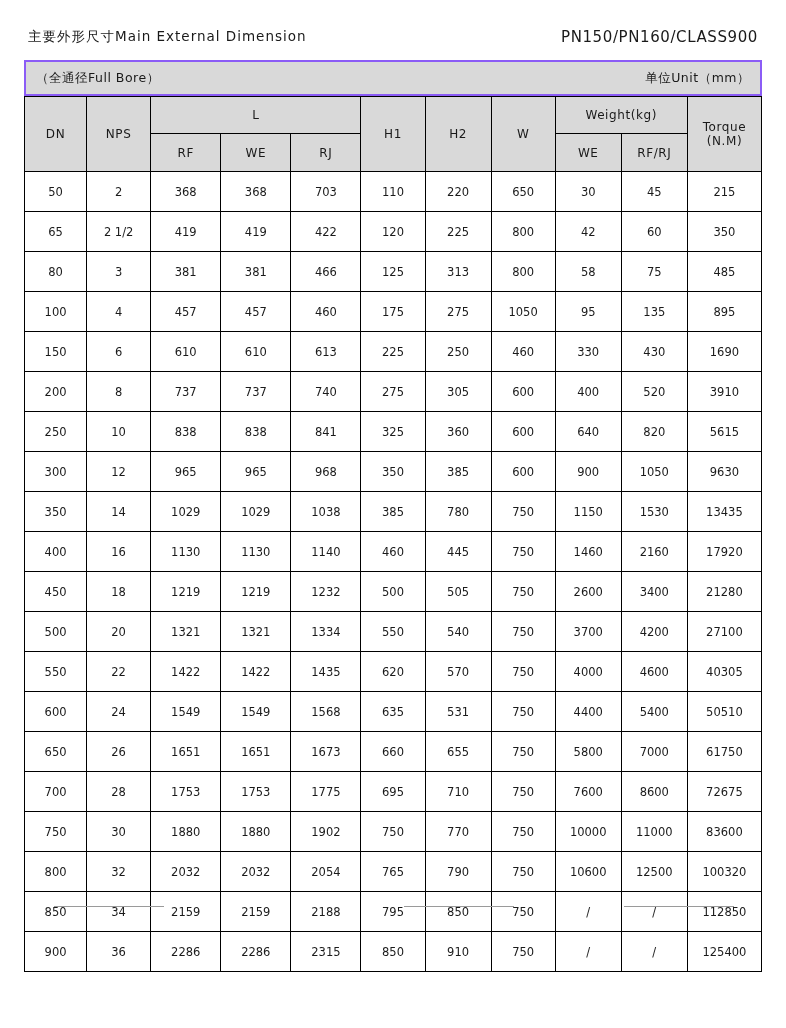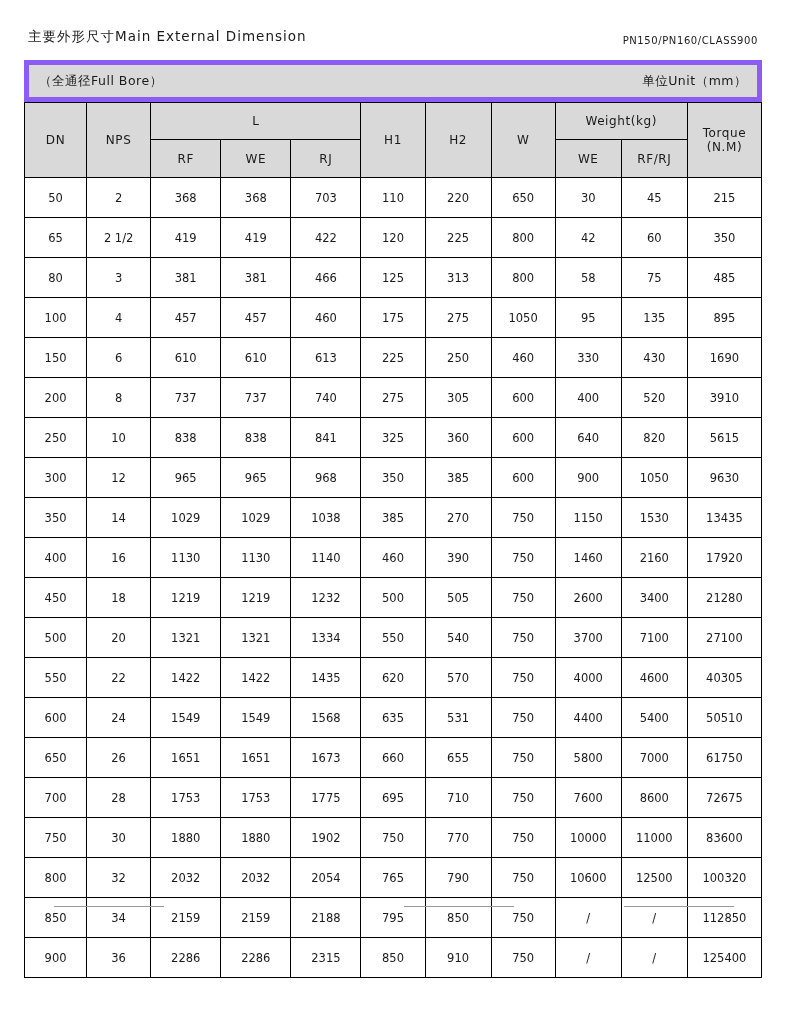--- a/index.html
+++ b/index.html
@@ -30,26 +30,26 @@
     font-size: 13.5px;
     letter-spacing: 0.5px;
     margin-bottom: 14px;
     padding: 0 4px;
   }
   .doc-header .title-left {
     font-size: 13.5px;
     letter-spacing: 1px;
   }
   .doc-header .title-right {
-    font-size: 10px;
+    font-size: 15px;
     letter-spacing: 0.6px;
   }
   
   .subbar {
-    border: 5px solid #8b5cf6;
+    border: 2px solid #8b5cf6;
     background: #d9d9d9;
     height: 30px;
     display: flex;
     align-items: center;
     justify-content: space-between;
     padding: 16px 10px;
     box-sizing: border-box;
     font-size: 12.5px;
     letter-spacing: 0.5px;
   }
@@ -265,34 +265,34 @@
           <td>1050</td>
           <td>9630</td>
         </tr>
         <tr>
           <td>350</td>
           <td>14</td>
           <td>1029</td>
           <td>1029</td>
           <td>1038</td>
           <td>385</td>
-          <td>270</td>
+          <td>780</td>
           <td>750</td>
           <td>1150</td>
           <td>1530</td>
           <td>13435</td>
         </tr>
         <tr>
           <td>400</td>
           <td>16</td>
           <td>1130</td>
           <td>1130</td>
           <td>1140</td>
           <td>460</td>
-          <td>390</td>
+          <td>445</td>
           <td>750</td>
           <td>1460</td>
           <td>2160</td>
           <td>17920</td>
         </tr>
         <tr>
           <td>450</td>
           <td>18</td>
           <td>1219</td>
           <td>1219</td>
@@ -307,21 +307,21 @@
         <tr>
           <td>500</td>
           <td>20</td>
           <td>1321</td>
           <td>1321</td>
           <td>1334</td>
           <td>550</td>
           <td>540</td>
           <td>750</td>
           <td>3700</td>
-          <td>7100</td>
+          <td>4200</td>
           <td>27100</td>
         </tr>
         <tr>
           <td>550</td>
           <td>22</td>
           <td>1422</td>
           <td>1422</td>
           <td>1435</td>
           <td>620</td>
           <td>570</td>

